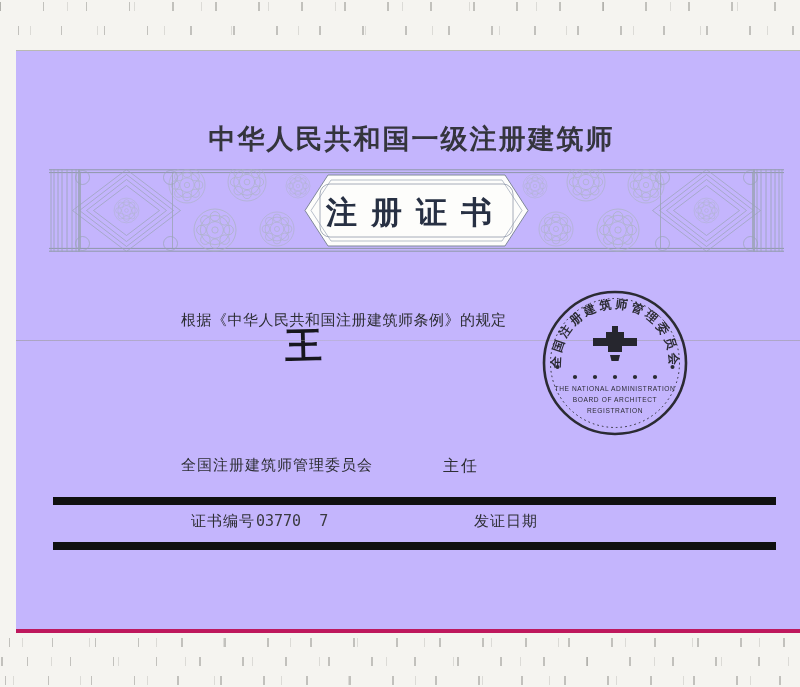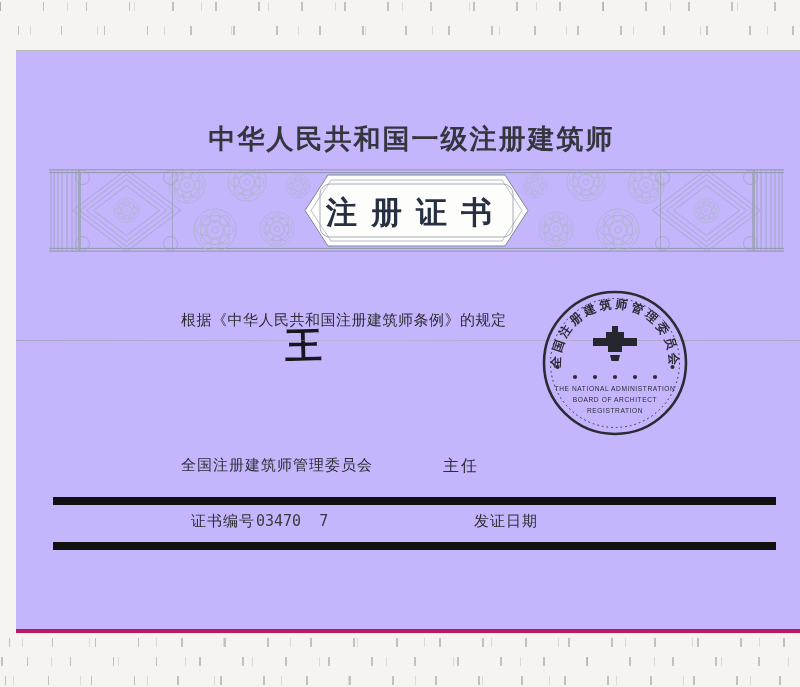--- a/index.html
+++ b/index.html
@@ -161,18 +161,18 @@
       <text x="75" y="125" text-anchor="middle" font-size="6.6" letter-spacing="0.6" fill="#2b2b33" font-family="'Liberation Sans','DejaVu Sans',sans-serif">REGISTRATION</text>
     </svg>
   </div>
 
   <div class="issuer">全国注册建筑师管理委员会</div>
   <div class="signer">主任</div>
 
   <div class="bar bar-top"></div>
 
   <div class="f-label cn-label">证书编号</div>
-  <div class="f-value cn-value">03470  7</div>
+  <div class="f-value cn-value">03770  7</div>
   <div class="f-label dt-label">发证日期</div>
 
   <div class="bar bar-bottom"></div>
 
 </div>
 
 </body></html>

